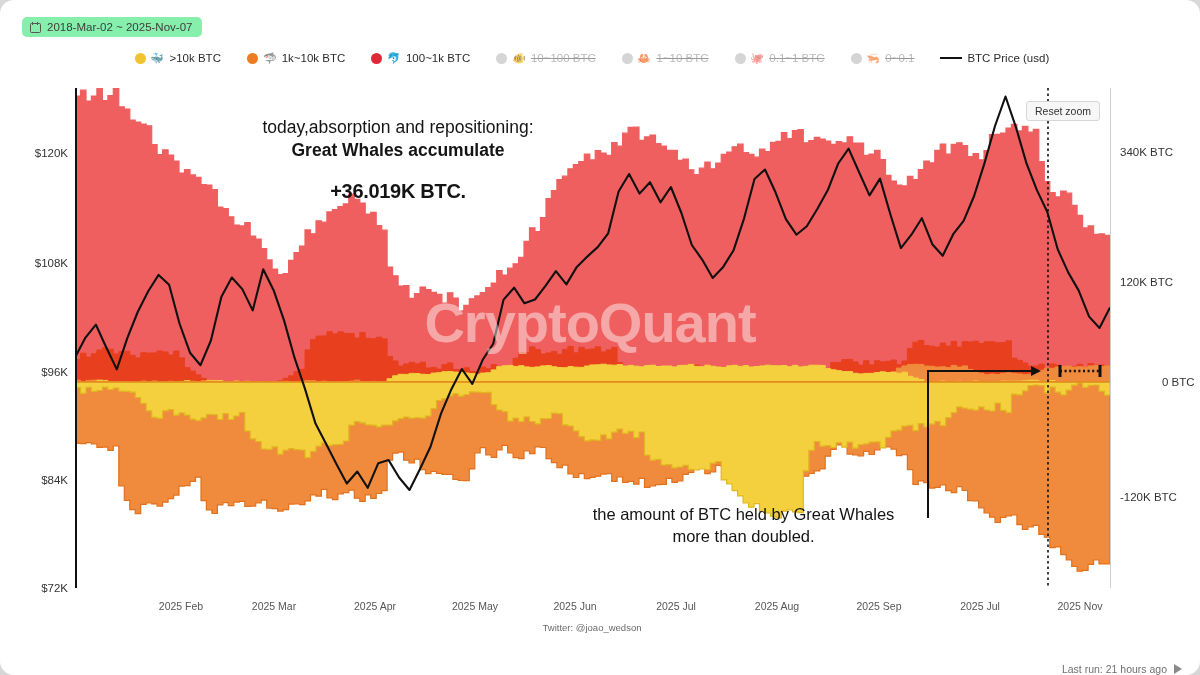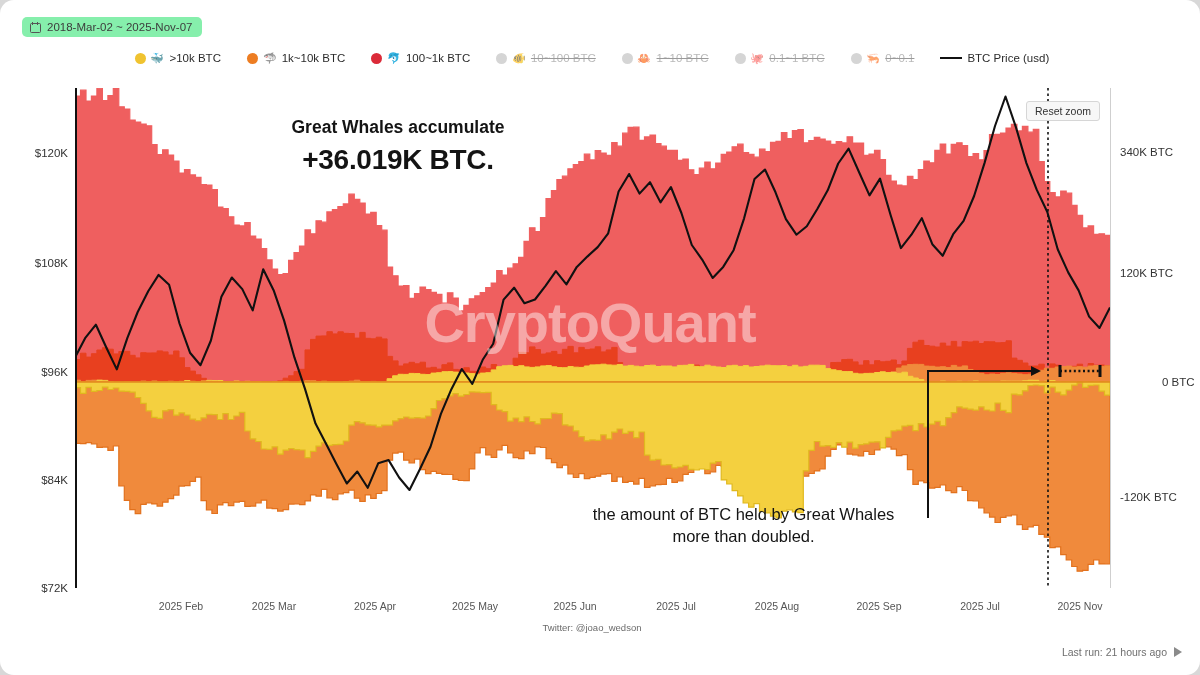--- a/index.html
+++ b/index.html
@@ -41,34 +41,34 @@
 
   .watermark{position:absolute;left:590px;top:322px;transform:translate(-50%,-50%);
     font-size:56px;font-weight:700;color:rgba(255,255,255,.45);letter-spacing:-1px;pointer-events:none;
     font-family:"Liberation Sans",sans-serif;}
 
   
   .ann1{position:absolute;left:243px;top:116px;width:310px;text-align:center;color:#141414;line-height:1.33;}
   .ann1 .l1{font-size:17.5px;}
   .ann1 .l2{font-size:17.5px;}
   .ann1 .l3{font-size:17.5px;font-weight:700;}
-  .ann1 .l4{font-size:28px;font-weight:700;margin-top:2px;letter-spacing:-.3px;text-align:center;}
+  .ann1 .l4{font-size:20px;font-weight:700;margin-top:15px;letter-spacing:-.3px;text-align:center;}
 
   .ann2{position:absolute;left:556px;top:503px;width:375px;text-align:center;color:#141414;line-height:1.32;}
   .ann2 .b1{font-size:16.5px;font-weight:700;display:block;border:1.6px solid #111;border-top:none;
     border-left:none;border-right:1.6px solid #111;border-bottom:1.6px solid #111;padding:0 2px 1px 2px;}
   .ann2 .b2{font-size:16.5px;display:block;margin-top:1px;}
   .ann2 .b3{font-size:16.5px;display:block;}
 
   
   .reset{position:absolute;left:1026px;top:101px;background:#f7f7f7;border:1px solid #d6d6d6;
     border-radius:3px;padding:3px 8px;font-size:10.5px;color:#333;cursor:pointer;}
 
   
-  .lastrun{position:absolute;right:18px;bottom:17px;display:flex;align-items:center;gap:7px;
+  .lastrun{position:absolute;right:18px;bottom:0;display:flex;align-items:center;gap:7px;
     font-size:10.5px;color:#6f6f6f;}
   .playic{width:0;height:0;border-left:8px solid #8a8a8a;border-top:5px solid transparent;
     border-bottom:5px solid transparent;}
 </style>
 </head>
 <body>
 
 <div class="page">
 
   <div class="daterange">
@@ -147,40 +147,41 @@
 
   <div id="yticksL">
       <div class="ytick" style="top: 153px;">$120K</div>
       <div class="ytick" style="top: 263px;">$108K</div>
       <div class="ytick" style="top: 372px;">$96K</div>
       <div class="ytick" style="top: 480px;">$84K</div>
       <div class="ytick" style="top: 588px;">$72K</div>
     </div>
   <div id="yticksR">
       <div class="ytickR" style="top: 152px;">340K BTC</div>
-      <div class="ytickR" style="top: 273px;">120K BTC</div>
+      <div class="ytickR" style="top: 282px;">120K BTC</div>
       <div class="ytickR" style="top: 382px; padding-left: 42px;">0 BTC</div>
       <div class="ytickR" style="top: 497px;">-120K BTC</div>
     </div>
   <div id="xticks">
       <div class="xtick" style="left: 181px;">2025 Feb</div>
       <div class="xtick" style="left: 274px;">2025 Mar</div>
       <div class="xtick" style="left: 375px;">2025 Apr</div>
       <div class="xtick" style="left: 475px;">2025 May</div>
       <div class="xtick" style="left: 575px;">2025 Jun</div>
       <div class="xtick" style="left: 676px;">2025 Jul</div>
       <div class="xtick" style="left: 777px;">2025 Aug</div>
       <div class="xtick" style="left: 879px;">2025 Sep</div>
       <div class="xtick" style="left: 980px;">2025 Jul</div>
       <div class="xtick" style="left: 1080px;">2025 Nov</div>
     </div>
 
   <div class="twitter">Twitter: @joao_wedson</div>
 
   <div class="ann1">
+    <div class="l2">today,absorption and repositioning:</div>
     <div class="l3">Great Whales accumulate</div>
     <div class="l4">+36.019K BTC.</div>
   </div>
 
   <div class="ann2">
     <span class="b2">the amount of BTC held by Great Whales</span>
     <span class="b3">more than doubled.</span>
   </div>
 
   <div class="reset">Reset zoom</div>

